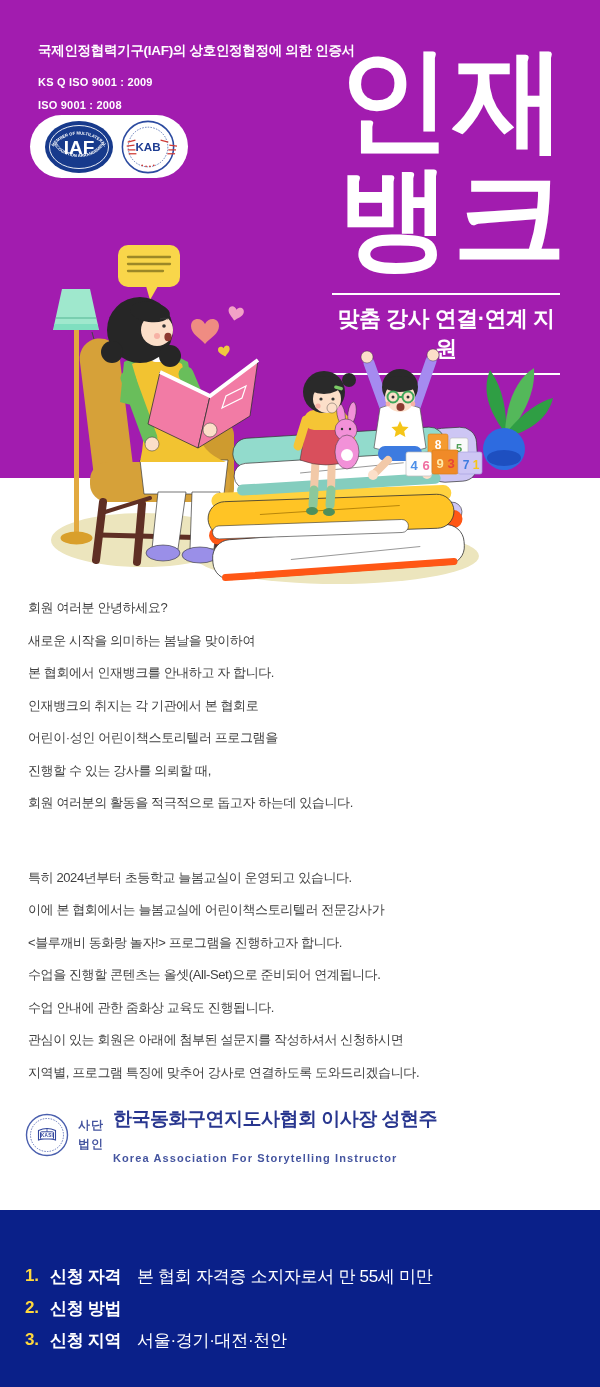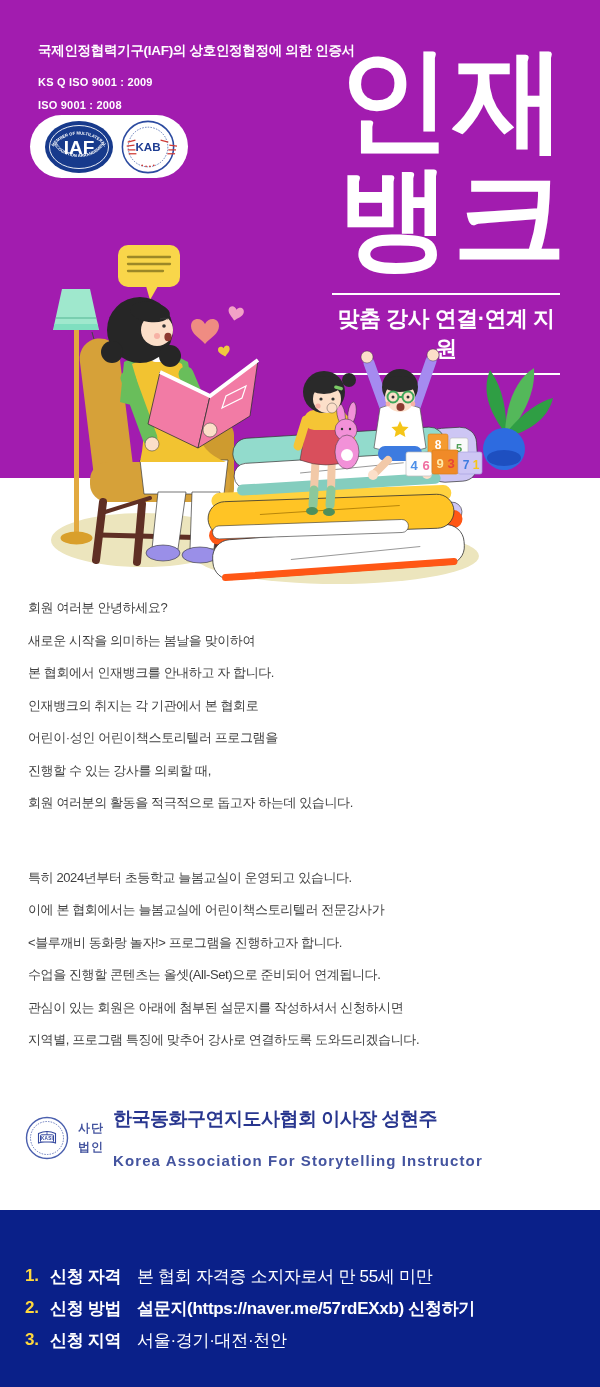--- a/index.html
+++ b/index.html
@@ -33,21 +33,21 @@
   .body-text{position:absolute;top:592px;left:28px;right:14px;color:#3f3f3f;}
   .body-text .line{height:32.5px;display:flex;align-items:center;
     font-size:13px;font-weight:500;letter-spacing:-0.4px;white-space:nowrap;}
   .para2{margin-top:42px;}
   
   .assoc{position:absolute;top:1106px;left:25px;display:flex;align-items:center;gap:9px;}
   .org-type{display:flex;flex-direction:column;justify-content:center;gap:2px;
     color:#44549f;font-size:12px;font-weight:700;letter-spacing:1px;}
   .org-names{display:flex;flex-direction:column;gap:20px;}
   .org-kr{color:#28368f;font-size:19px;font-weight:800;letter-spacing:-0.5px;white-space:nowrap;}
-  .org-en{color:#44549f;font-size:15px;font-weight:700;letter-spacing:1.1px;white-space:nowrap;}
+  .org-en{color:#44549f;font-size:11px;font-weight:700;letter-spacing:1.1px;white-space:nowrap;}
   
   .footer{position:absolute;left:0;top:1210px;width:600px;height:177px;background:#0a2089;
     box-sizing:border-box;padding:50px 0 0 25px;}
   .f-row{display:flex;align-items:center;height:32px;font-size:17px;letter-spacing:-0.3px;}
   .f-num{width:25px;color:#ffd83d;font-weight:700;}
   .f-label{width:87px;color:#ffffff;font-weight:800;}
   .f-desc{color:#ffffff;font-weight:500;white-space:nowrap;}
   .f-desc.bold{font-weight:800;}
 </style>
 </head>
@@ -314,20 +314,21 @@
       <div class="line">인재뱅크의 취지는 각 기관에서 본 협회로</div>
       <div class="line">어린이·성인 어린이책스토리텔러 프로그램을</div>
       <div class="line">진행할 수 있는 강사를 의뢰할 때,</div>
       <div class="line">회원 여러분의 활동을 적극적으로 돕고자 하는데 있습니다.</div>
     </div>
     <div class="para2">
       <div class="line">특히 2024년부터 초등학교 늘봄교실이 운영되고 있습니다.</div>
       <div class="line">이에 본 협회에서는 늘봄교실에 어린이책스토리텔러 전문강사가</div>
       <div class="line">&lt;블루깨비 동화랑 놀자!&gt; 프로그램을 진행하고자 합니다.</div>
       <div class="line">수업을 진행할 콘텐츠는 올셋(All-Set)으로 준비되어 연계됩니다.</div>
+      <div class="line">수업 안내에 관한 줌화상 교육도 진행됩니다.</div>
       <div class="line">관심이 있는 회원은 아래에 첨부된 설문지를 작성하셔서 신청하시면</div>
       <div class="line">지역별, 프로그램 특징에 맞추어 강사로 연결하도록 도와드리겠습니다.</div>
     </div>
   </main>
 
   <div class="assoc">
     <svg width="44" height="44" viewBox="0 0 44 44">
       <circle cx="22" cy="22" r="20.5" fill="#ffffff" stroke="#4a5fae" stroke-width="1.4"></circle>
       <circle cx="22" cy="22" r="16.5" fill="none" stroke="#4a5fae" stroke-width="0.8" stroke-dasharray="1.5 1.2"></circle>
       <path d="M13.5,17.5 Q22,13.5 30.5,17.5 L30.5,27 Q22,23.5 13.5,27 Z" fill="#ffffff" stroke="#33479e" stroke-width="1.1"></path>
@@ -347,21 +348,20 @@
 
   <footer class="footer">
     <div class="f-row">
       <span class="f-num">1.</span>
       <span class="f-label">신청 자격</span>
       <span class="f-desc">본 협회 자격증 소지자로서 만 55세 미만</span>
     </div>
     <div class="f-row">
       <span class="f-num">2.</span>
       <span class="f-label">신청 방법</span>
-      <span class="f-desc bold">설문지(https://naver.me/57rdEXxb) 신청하기</span>
     </div>
     <div class="f-row">
       <span class="f-num">3.</span>
       <span class="f-label">신청 지역</span>
       <span class="f-desc">서울·경기·대전·천안</span>
     </div>
   </footer>
 
 </div>
 

